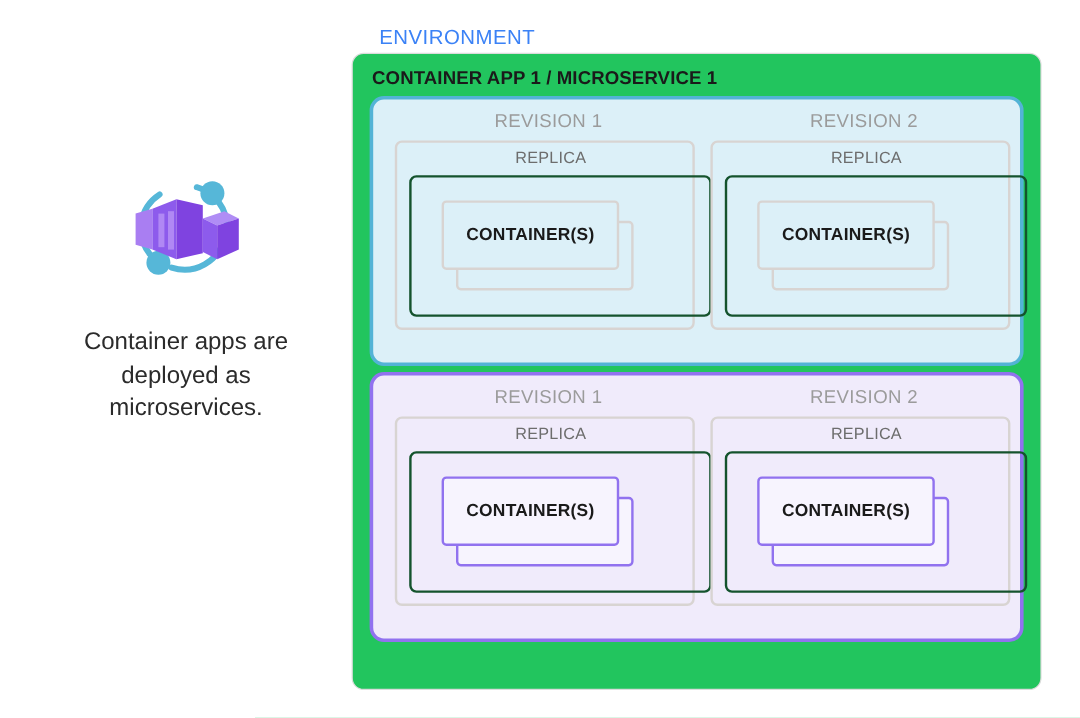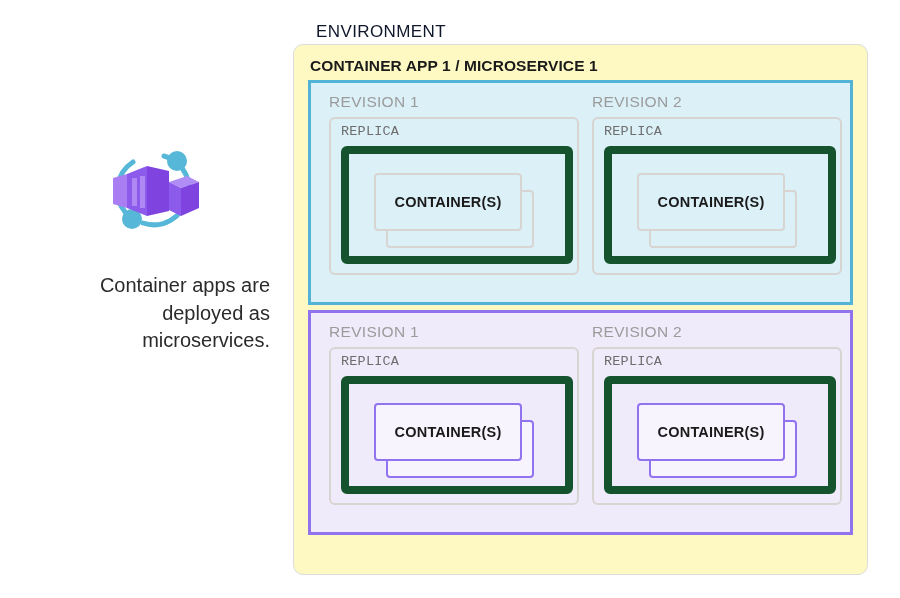--- a/index.html
+++ b/index.html
@@ -24,64 +24,65 @@
   }
   #logo-wrap {
     width: 230px;
     height: 120px;
     display: flex;
     align-items: center;
     justify-content: center;
   }
   #caption {
     margin-top: 22px;
-    text-align: right;
+    text-align: center;
     font-size: 20px;
     line-height: 1.38;
     color: #2b2b2b;
     font-weight: 400;
   }
   #caption .strong { font-weight: 400; }
 
   
   #environment-label {
     position: absolute;
     left: 316px;
     top: 22px;
     font-size: 17px;
     letter-spacing: .4px;
-    color: #0f172a;
+    color: #3b82f6;
     font-weight: 400;
   }
   #environment-box {
     position: absolute;
     left: 293px;
     top: 44px;
     width: 575px;
     height: 531px;
     box-sizing: border-box;
-    background: #fef9c3;
+    background: #22c55e;
     border: 1px solid #dcdcdc;
     border-radius: 10px;
   }
 
   
   .app-group { position: absolute; }
   .app-title {
     font-size: 15.5px;
     font-weight: 700;
     color: #1a1a1a;
     letter-spacing: .1px;
     margin-bottom: 5px;
     padding-left: 2px;
   }
   .app-frame {
     box-sizing: border-box;
-    border-radius: 0;
+    border-radius: 12px;
     position: relative;
+    text-align: center;
   }
   .app-frame.blue {
     background: #dcf0f8;
     border: 3px solid #53b3d6;
   }
   .app-frame.purple {
     background: #f0ebfb;
     border: 3px solid #9172ef;
   }
 
@@ -110,30 +111,29 @@
     height: 158px;
     border: 2px solid #d8d4d2;
     border-radius: 6px;
   }
   .replica-label {
     font-size: 13.5px;
     color: #6d6d6d;
     font-weight: 400;
     margin: 5px 0 0 10px;
     letter-spacing: .2px;
-    font-family: Liberation Mono, monospace;
   }
   .pod {
     box-sizing: border-box;
     position: absolute;
     top: 27px;
     left: 10px;
-    width: 232px;
+    width: 252px;
     height: 118px;
-    border: 8px solid #14532d;
+    border: 2px solid #14532d;
     border-radius: 6px;
   }
 
   
   .stack {
     position: absolute;
     left: 25px;
     top: 19px;
     width: 160px;
     height: 78px;

